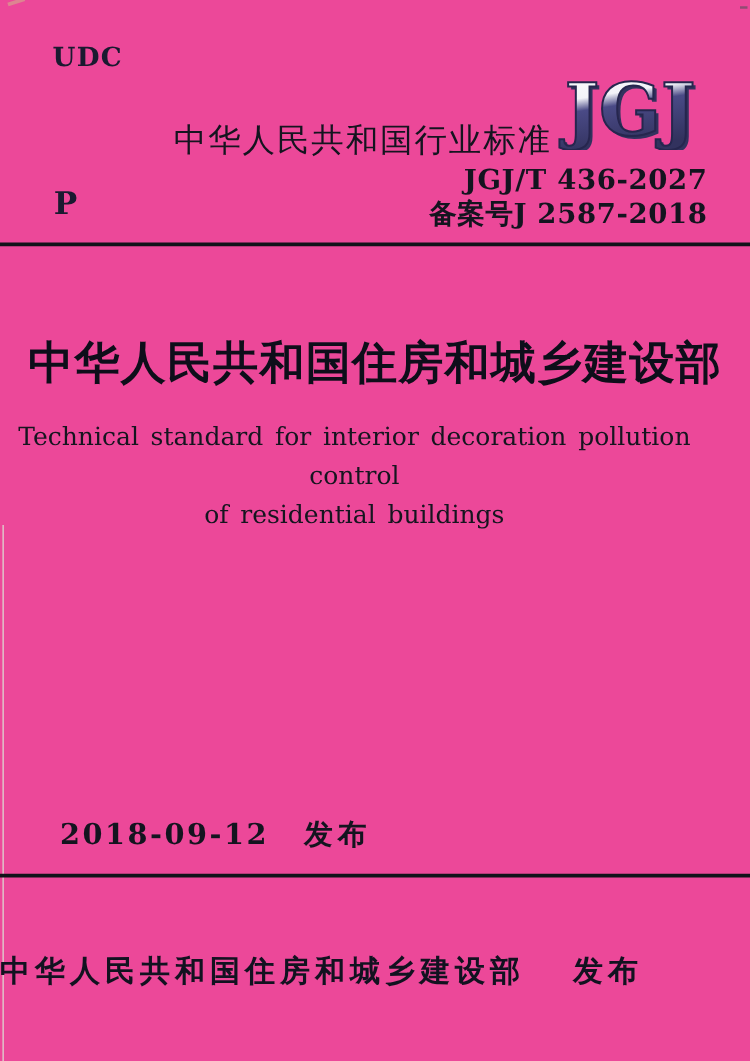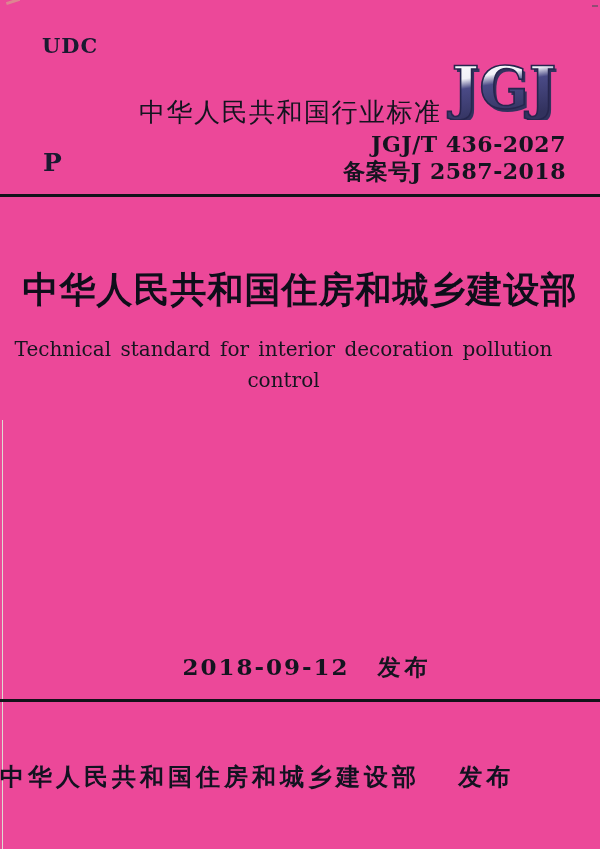--- a/index.html
+++ b/index.html
@@ -99,21 +99,21 @@
     text-align: center;
     font-size: 20px;
     line-height: 31px;
     word-spacing: 3px;
     color: #15151f;
   }
   .dates-row {
     position: absolute;
     top: 652px; left: 48px; right: 34px;
     display: flex;
-    justify-content: center;
+    justify-content: flex-start;
     align-items: baseline;
     font-size: 23px;
     font-weight: bold;
     color: #14141f;
   }
   .date-num {
     font-family: "DejaVu Serif", serif;
     letter-spacing: 2px;
   }
   .date-label {
@@ -168,20 +168,21 @@
   </div>
 
   <div class="class-p">P</div>
 
   <div class="rule rule-1"></div>
 
   <div class="cn-title">中华人民共和国住房和城乡建设部</div>
 
   <div class="en-title">
     <div>Technical standard for interior decoration pollution control</div>
+    <div>of residential buildings</div>
   </div>
 
   <div class="dates-row">
     <div class="date-group">
       <span class="date-num">2018-09-12</span>
       <span class="date-label">发布</span>
     </div>
   </div>
 
   <div class="rule rule-2"></div>

